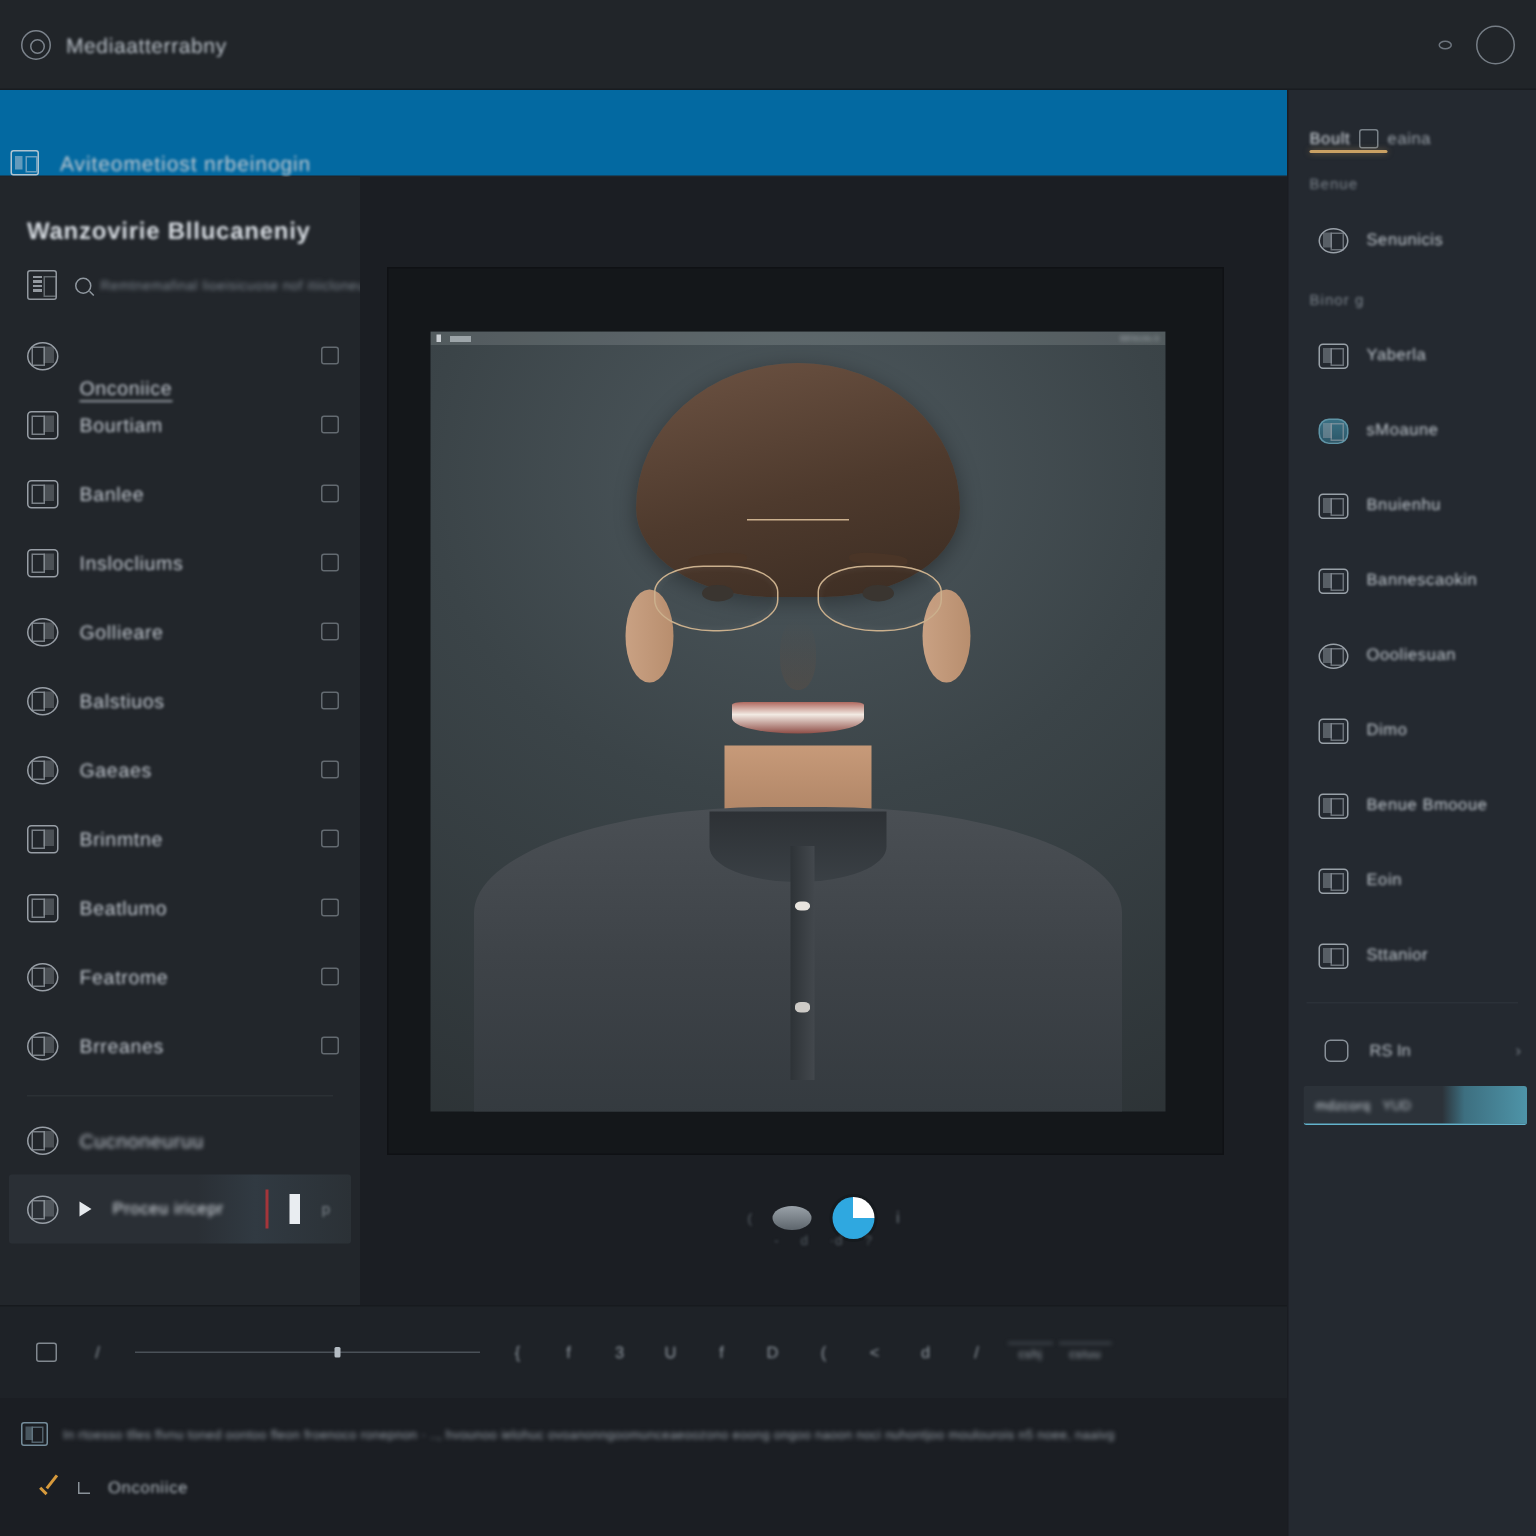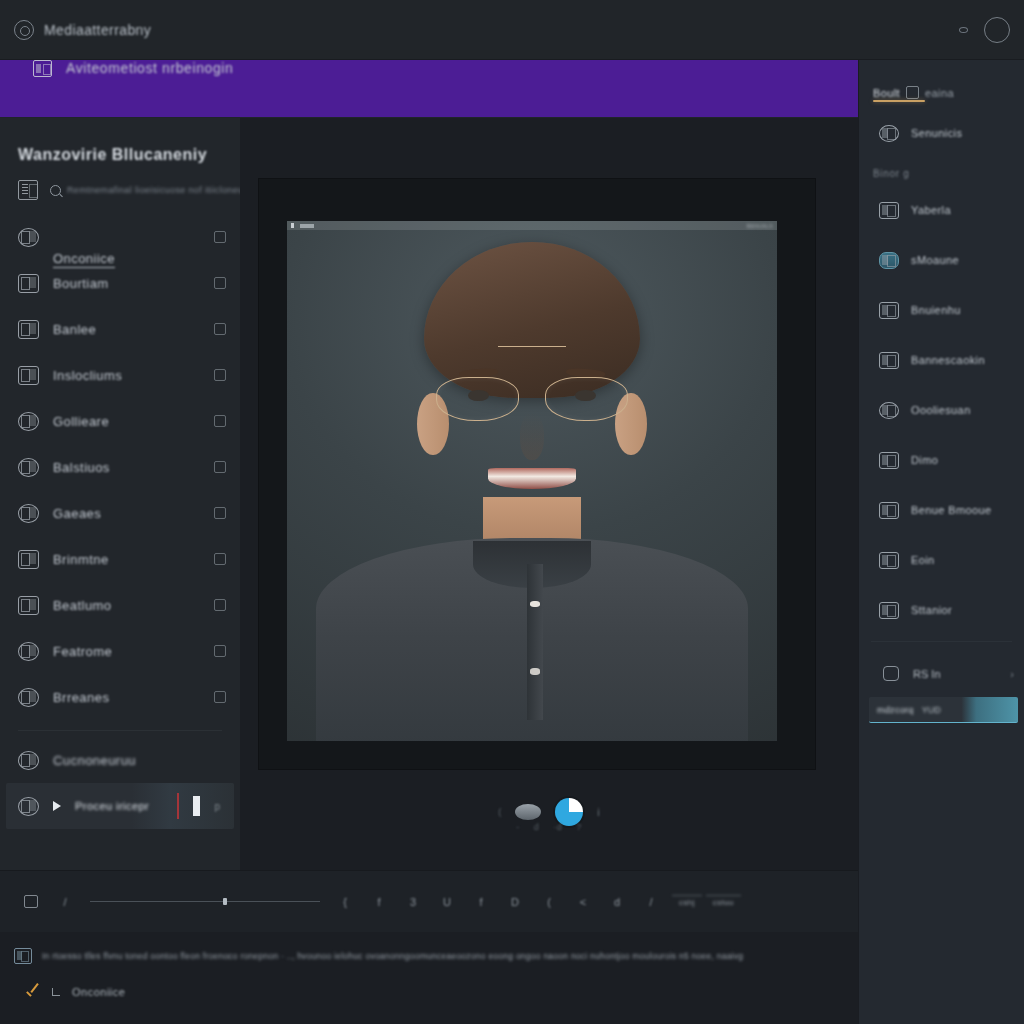--- a/index.html
+++ b/index.html
@@ -50,22 +50,22 @@
     border: 1.2px solid #6d757e;
   }
   .avatar {
     width: 26px; height: 26px; border-radius: 50%;
     border: 1.4px solid #8b939c; opacity: .8;
   }
 
   
   .subheader {
     position: absolute; left: 0; top: 60px; width: 858px; height: 58px;
-    background: #4c1d95;
-    display: flex; align-items: flex-start; gap: 14px; padding: 0 33px;
+    background: #0369a1;
+    display: flex; align-items: flex-end; gap: 14px; padding: 0 7px;
     border-bottom: 1px solid #20242a;
   }
   .sq-icon {
     width: 19px; height: 17px; border: 1.4px solid #cfd4da;
     border-radius: 2px; position: relative; opacity: .85;
   }
   .sq-icon::before {
     content:""; position:absolute; left:2px; top:3px;
     width:5px; height:9px; background:#cfd4da; opacity:.55;
   }
@@ -602,20 +602,21 @@
   </div>
 
   <div class="rightpanel">
     <div class="tabs">
       <div class="tab active blur">Boult</div>
       <div class="tab-ico"></div>
       <div class="tab blur">eaina</div>
       <div class="tab-underline"></div>
     </div>
 
+    <div class="r-section blur">Benue</div>
     <div class="r-item">
       <div class="rico" style="border-radius:50%"></div>
       <div class="rlbl blur">Senunicis</div>
     </div>
 
     <div class="r-section blur">Binor g</div>
     <div class="r-item">
       <div class="rico"></div>
       <div class="rlbl blur">Yaberla</div>
     </div>

